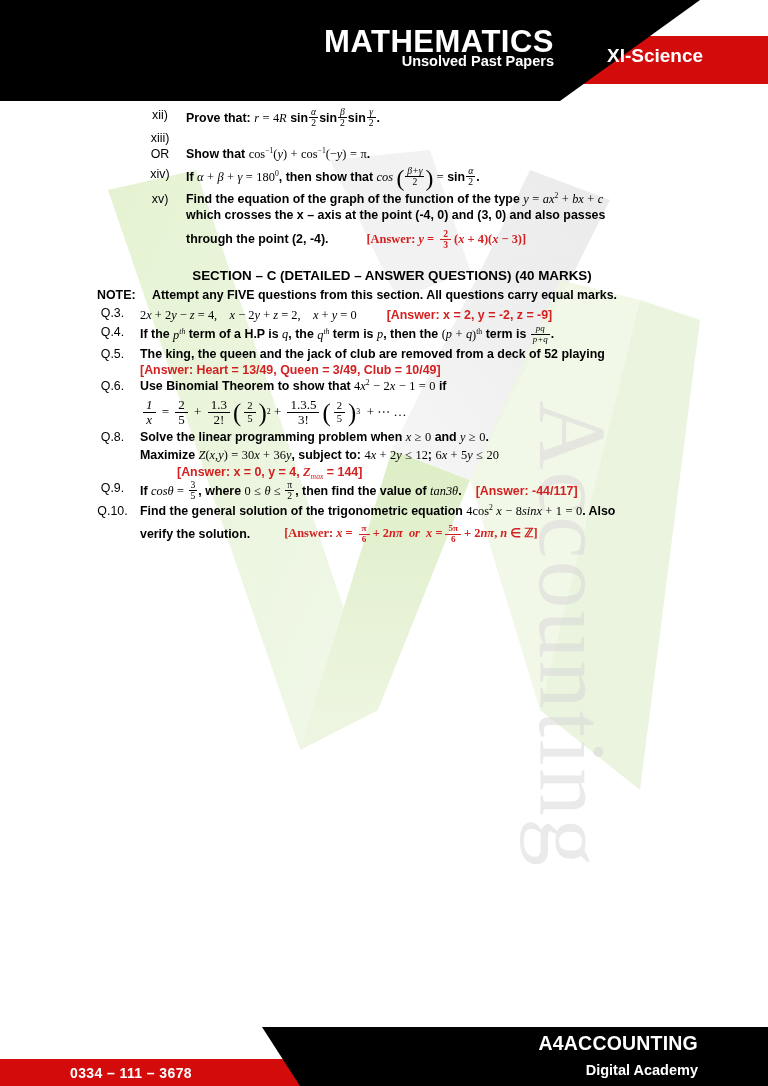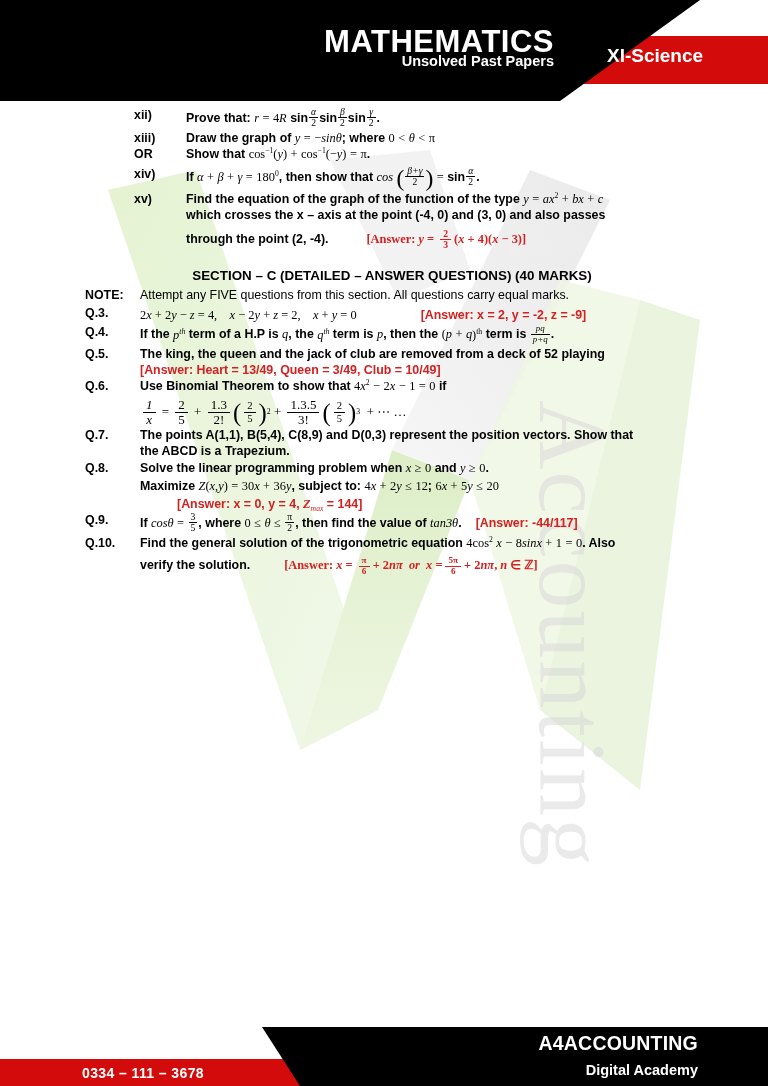--- a/index.html
+++ b/index.html
@@ -87,34 +87,34 @@
     line-height: 1.28;
   }
 
   .row {
     display: flex;
     align-items: flex-start;
     padding: 0 34px 0 0;
   }
   .lbl {
     flex: 0 0 auto;
-    font-weight: bold;
-    text-align: left;
+    font-weight: normal;
+    text-align: center;
   }
   
   .lbl-rom { width: 52px; margin-left: 134px; }
   .txt-rom { flex: 1 1 auto; font-weight: bold; }
 
   
   .lbl-q { width: 55px; margin-left: 85px; }
   .txt-q { flex: 1 1 auto; font-weight: bold; }
 
-  .note-row { display: flex; align-items: flex-end; padding: 0 34px 0 0; }
+  .note-row { display: flex; align-items: flex-end; padding: 0 34px 0 0; margin-left: 12px; }
   .note-lbl { flex: 0 0 auto; width: 55px; margin-left: 85px; font-weight: bold; }
-  .note-txt { flex: 1 1 auto; font-weight: normal; }
+  .note-txt { flex: 1 1 auto; font-weight: bold; }
 
   .sec-title {
     text-align: center;
     font-weight: bold;
     font-size: 13.4px;
     margin: 16px 0 4px 0;
     padding-left: 16px;
   }
 
   .sp-xs { height: 2px; }
@@ -192,21 +192,21 @@
   }
   .ftr-black {
     position: absolute;
     left: 0; bottom: 0;
     width: 768px; height: 70px;
     background: #000000;
     clip-path: polygon(262px 11px, 768px 11px, 768px 70px, 300px 70px);
   }
   .ftr-phone {
     position: absolute;
-    left: 82px; bottom: 5px;
+    left: 70px; bottom: 5px;
     color: #ffffff;
     font-size: 14px;
     font-weight: bold;
     letter-spacing: 0.4px;
     white-space: nowrap;
     text-align: center;
   }
   .ftr-brand {
     position: absolute;
     right: 70px; bottom: 31px;
@@ -289,23 +289,20 @@
           <span class="num mi">γ</span>
           <span class="den mn">2</span>
         </span>.
     </div>
   </div>
 
   <div class="sp-xs"></div>
 
   <div class="row">
     <div class="lbl lbl-rom">xiii)</div>
-    <div class="txt-rom">
-      Draw the graph of <span class="mi">y</span> <span class="mn">=</span> <span class="mn">−</span><span class="mi">sinθ</span>; where <span class="mn">0</span> <span class="mn">&lt;</span> <span class="mi">θ</span> <span class="mn">&lt;</span> <span class="mn">π</span>
-    </div>
   </div>
 
   <div class="row">
     <div class="lbl lbl-rom">OR</div>
     <div class="txt-rom">
       Show that <span class="mn">cos<sup>−1</sup>(</span><span class="mi">y</span><span class="mn">)</span> <span class="mn">+</span> <span class="mn">cos<sup>−1</sup>(−</span><span class="mi">y</span><span class="mn">)</span> <span class="mn">=</span> <span class="mn">π</span>.
     </div>
   </div>
 
   <div class="sp-s"></div>
@@ -343,21 +340,21 @@
   <div class="sec-title">SECTION – C (DETAILED – ANSWER QUESTIONS) (40 MARKS)</div>
 
   <div class="note-row">
     <div class="note-lbl">NOTE:</div>
     <div class="note-txt">Attempt any FIVE questions from this section. All questions carry equal marks.</div>
   </div>
 
   <div class="row" style="margin-top:2px;">
     <div class="lbl lbl-q">Q.3.</div>
     <div class="txt-q">
-      <div style="display:flex; align-items:center; margin-top:2px;gap:34px;">
+      <div style="display:flex; align-items:center; margin-top:2px;">
         <span class="mn" style="font-family:'Liberation Serif',serif;">
           <span class="mn">2</span><span class="mi">x</span> <span class="mn">+</span> <span class="mn">2</span><span class="mi">y</span> <span class="mn">−</span> <span class="mi">z</span> <span class="mn">=</span> <span class="mn">4</span>,
           &nbsp;&nbsp;&nbsp;<span class="mi">x</span> <span class="mn">−</span> <span class="mn">2</span><span class="mi">y</span> <span class="mn">+</span> <span class="mi">z</span> <span class="mn">=</span> <span class="mn">2</span>,
           &nbsp;&nbsp;&nbsp;<span class="mi">x</span> <span class="mn">+</span> <span class="mi">y</span> <span class="mn">=</span> <span class="mn">0</span>
         </span>
         <span class="ans" style="margin-left:30px;">[Answer: x = 2, y = -2, z = -9]</span>
       </div>
     </div>
   </div>
 
@@ -419,27 +416,20 @@
             <span class="num mn">2</span>
             <span class="den mn">5</span>
           </span>
           <span class="paren-big">)</span>
           <sup class="mn" style="font-size:0.6em;">3</sup>
         <span class="mn">&nbsp;&nbsp;+ ⋯ …</span>
       </div>
     </div>
   </div>
 
-  <div class="row">
-    <div class="lbl lbl-q">Q.7.</div>
-    <div class="txt-q">
-      <div>The points A(1,1), B(5,4), C(8,9) and D(0,3) represent the position vectors. Show that</div>
-      <div>the ABCD is a Trapezium.</div>
-    </div>
-  </div>
 
   <div class="sp-xs"></div>
 
   <div class="row">
     <div class="lbl lbl-q">Q.8.</div>
     <div class="txt-q">
       <div>Solve the linear programming problem when <span class="mi">x</span> <span class="mn">≥</span> <span class="mn">0</span> and <span class="mi">y</span> <span class="mn">≥</span> <span class="mn">0</span>.</div>
       <div style="margin-top:2px;">Maximize <span class="mi">Z</span><span class="mn">(</span><span class="mi">x</span><span class="mn">,</span><span class="mi">y</span><span class="mn">)</span> <span class="mn">=</span> <span class="mn">30</span><span class="mi">x</span> <span class="mn">+</span> <span class="mn">36</span><span class="mi">y</span>, subject to: <span class="mn">4</span><span class="mi">x</span> <span class="mn">+</span> <span class="mn">2</span><span class="mi">y</span> <span class="mn">≤</span> <span class="mn">12</span>; <span class="mn">6</span><span class="mi">x</span> <span class="mn">+</span> <span class="mn">5</span><span class="mi">y</span> <span class="mn">≤</span> <span class="mn">20</span></div>
       <div class="ans" style="margin-top:2px;padding-left:37px;">[Answer: x = 0, y = 4, <span class="mib">Z<sub class="mi">max</sub></span> = 144]</div>
     </div>

